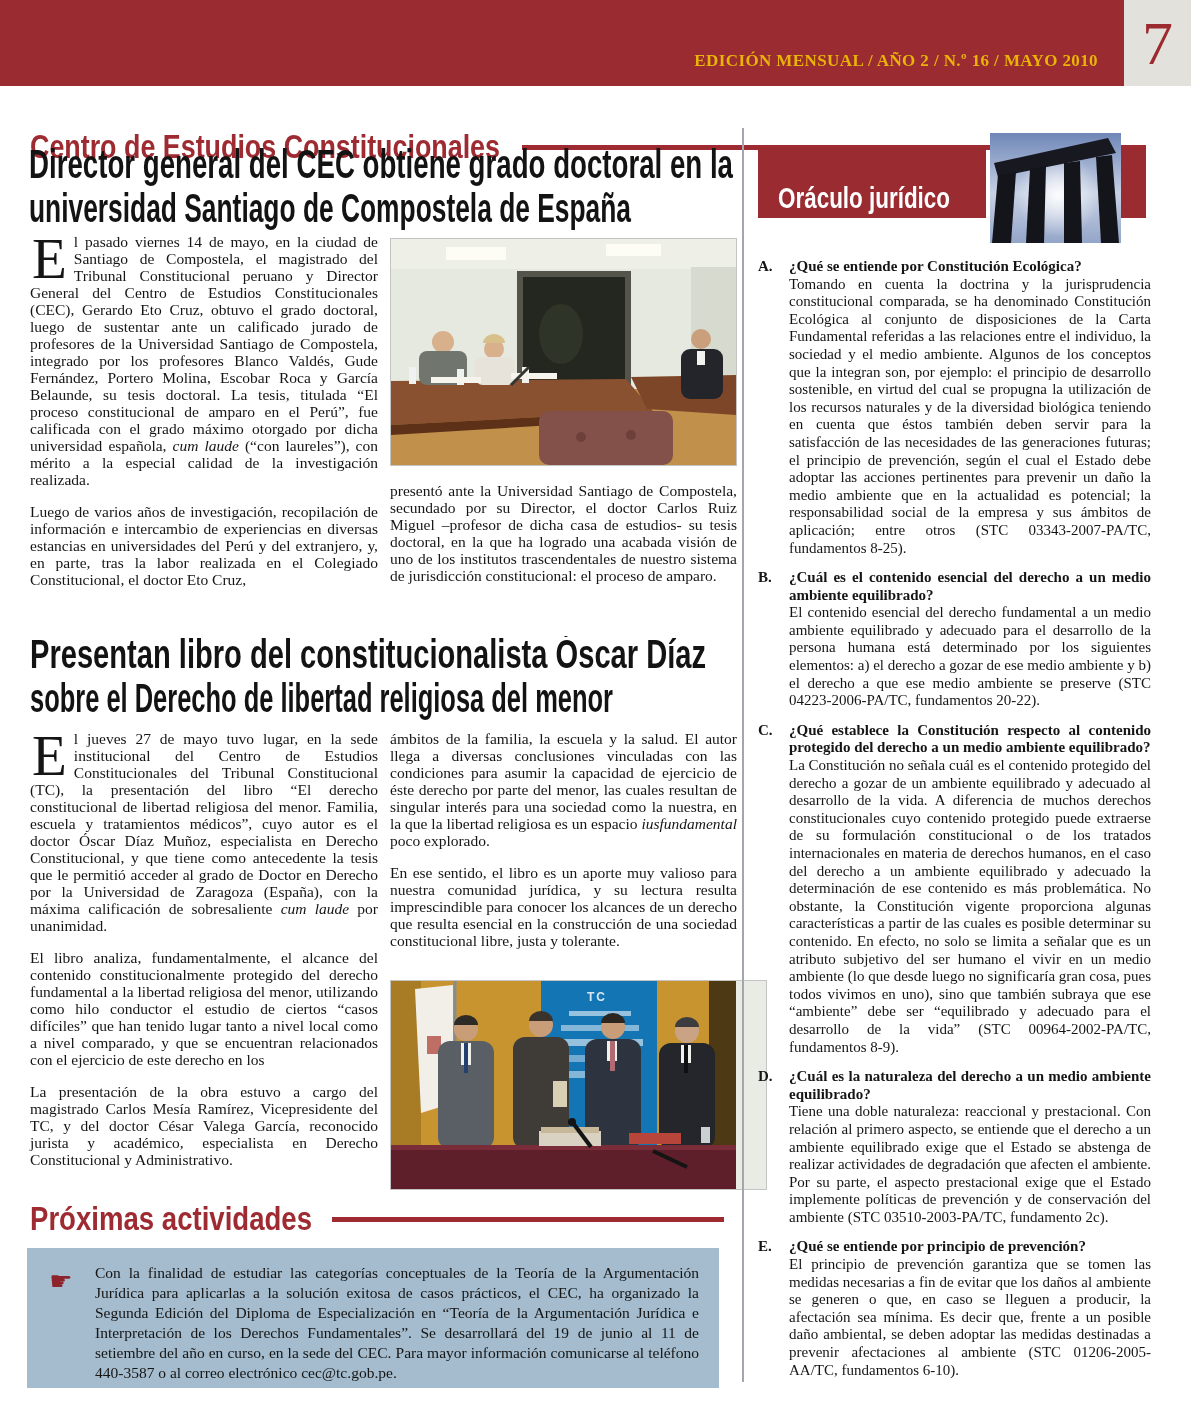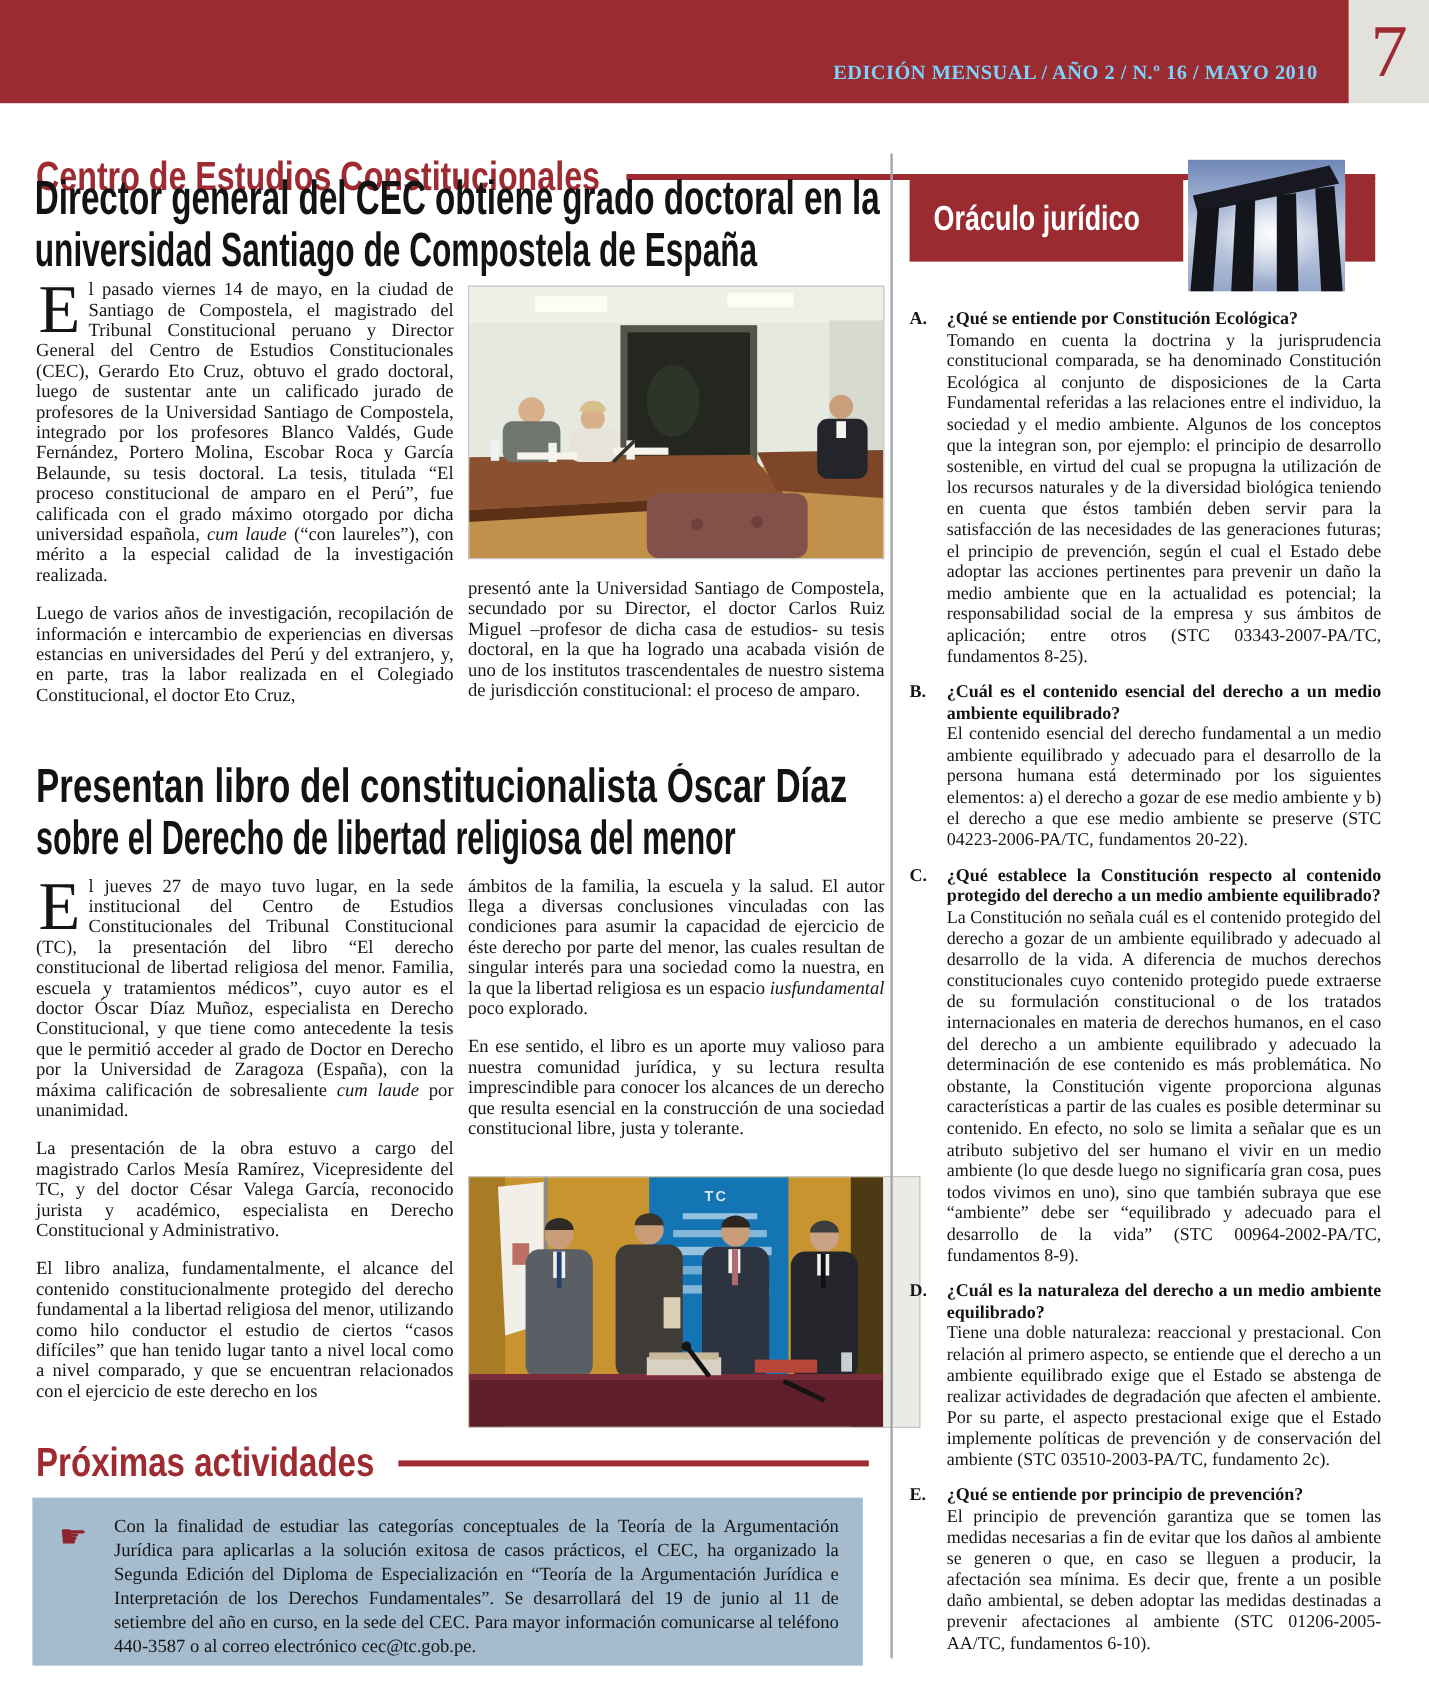--- a/index.html
+++ b/index.html
@@ -1,21 +1,21 @@
 <!DOCTYPE html>
 <html><head>
 <meta charset="utf-8">
 <style>
   html,body{margin:0;padding:0;background:#ffffff;}
   .page{position:relative;width:1191px;height:1407px;background:#ffffff;overflow:hidden;
         font-family:"Liberation Serif",serif;color:#151515;}
 
   
   .header-bar{position:absolute;left:0;top:0;width:1124px;height:86px;background:#992b31;}
-  .edition{position:absolute;right:26px;bottom:15px;color:#7dd3fc;font-weight:bold;
+  .edition{position:absolute;right:26px;bottom:15px;color:#eab308;font-weight:bold;
            font-size:17px;letter-spacing:.4px;font-family:"Liberation Serif",serif;}
   .pagenum-box{position:absolute;left:1124px;top:0;width:67px;height:86px;background:#e3e1db;
                display:flex;align-items:center;justify-content:center;}
   .pagenum{color:#9c2b31;font-size:62px;line-height:1;font-family:"Liberation Serif",serif;}
 
   
   svg text{font-family:"Liberation Sans",sans-serif;font-weight:bold;}
   .red-fill{fill:#9e2b31;}
   .black-fill{fill:#131313;}
   .white-fill{fill:#ffffff;}
@@ -47,21 +47,21 @@
   .upcoming-row{position:absolute;left:30px;top:1198px;width:694px;display:flex;align-items:center;}
   .bluebox{position:absolute;left:27px;top:1248px;width:692px;height:140px;background:#a4bccd;
            box-sizing:border-box;padding:15px 20px 0 0;display:flex;}
   .hand{width:68px;flex:none;text-align:center;color:#8d232b;font-size:26px;line-height:28px;
         padding-top:4px;font-family:"DejaVu Sans",sans-serif;}
   .bluebox-text{flex:1;font-size:15.5px;line-height:20px;text-align:justify;}
 
   
   .sidebar-divider{position:absolute;left:742px;top:128px;width:2px;height:1254px;background:#a3a7ad;}
   .oracle-box{position:absolute;left:758px;top:148px;width:228px;height:70px;background:#992b31;
-              display:flex;align-items:center;padding-left:20px;box-sizing:border-box;}
+              display:flex;align-items:flex-end;padding-left:20px;box-sizing:border-box;}
   .temple{position:absolute;left:990px;top:133px;width:131px;height:110px;}
   .red-strip{position:absolute;left:1121px;top:148px;width:25px;height:70px;background:#992b31;}
 
   .qa{position:absolute;left:758px;top:258px;width:393px;}
   .qa-item{display:flex;margin-bottom:12px;}
   .qa-letter{flex:none;width:31px;font-weight:bold;font-size:15px;line-height:17.6px;}
   .qa-body{flex:1;font-size:15px;line-height:17.6px;}
   .qa-q{font-weight:bold;text-align:justify;}
   .qa-a{text-align:justify;}
 </style>
@@ -138,22 +138,22 @@
 
   <div class="a2title">
     <svg width="712" height="86">
       <text x="0" y="32" font-size="40" textLength="676" lengthAdjust="spacingAndGlyphs" class="black-fill">Presentan libro del constitucionalista Óscar Díaz</text>
       <text x="0" y="76" font-size="40" textLength="583" lengthAdjust="spacingAndGlyphs" class="black-fill">sobre el Derecho de libertad religiosa del menor</text>
     </svg>
   </div>
 
   <div class="a2col1 bodycol">
     <p class="para"><span class="dropcap">E</span><span>l jueves 27 de mayo tuvo lugar, en la sede institucional del Centro de Estudios Constitucionales del Tribunal Constitucional (TC), la presentación del libro “El derecho constitucional de libertad religiosa del menor. Familia, escuela y tratamientos médicos”, cuyo autor es el doctor Óscar Díaz Muñoz, especialista en Derecho Constitucional, y que tiene como antecedente la tesis que le permitió acceder al grado de Doctor en Derecho por la Universidad de Zaragoza (España), con la máxima calificación de sobresaliente </span><span class="it">cum laude</span><span> por unanimidad.</span></p>
+    <p class="para">El libro analiza, fundamentalmente, el alcance del contenido constitucionalmente protegido del derecho fundamental a la libertad religiosa del menor, utilizando como hilo conductor el estudio de ciertos “casos difíciles” que han tenido lugar tanto a nivel local como a nivel comparado, y que se encuentran relacionados con el ejercicio de este derecho en los</p>
     <p class="para">La presentación de la obra estuvo a cargo del magistrado Carlos Mesía Ramírez, Vicepresidente del TC, y del doctor César Valega García, reconocido jurista y académico, especialista en Derecho Constitucional y Administrativo.</p>
-    <p class="para">El libro analiza, fundamentalmente, el alcance del contenido constitucionalmente protegido del derecho fundamental a la libertad religiosa del menor, utilizando como hilo conductor el estudio de ciertos “casos difíciles” que han tenido lugar tanto a nivel local como a nivel comparado, y que se encuentran relacionados con el ejercicio de este derecho en los</p>
   </div>
 
   <div class="a2col2 bodycol">
     <p class="para"><span>ámbitos de la familia, la escuela y la salud. El autor llega a diversas conclusiones vinculadas con las condiciones para asumir la capacidad de ejercicio de éste derecho por parte del menor, las cuales resultan de singular interés para una sociedad como la nuestra, en la que la libertad religiosa es un espacio </span><span class="it">iusfundamental</span><span> poco explorado.</span></p>
     <p class="para">En ese sentido, el libro es un aporte muy valioso para nuestra comunidad jurídica, y su lectura resulta imprescindible para conocer los alcances de un derecho que resulta esencial en la construcción de una sociedad constitucional libre, justa y tolerante.</p>
   </div>
 
   <div class="photo photo2">
     <svg width="345" height="208" viewBox="0 0 345 208">
       <g>

